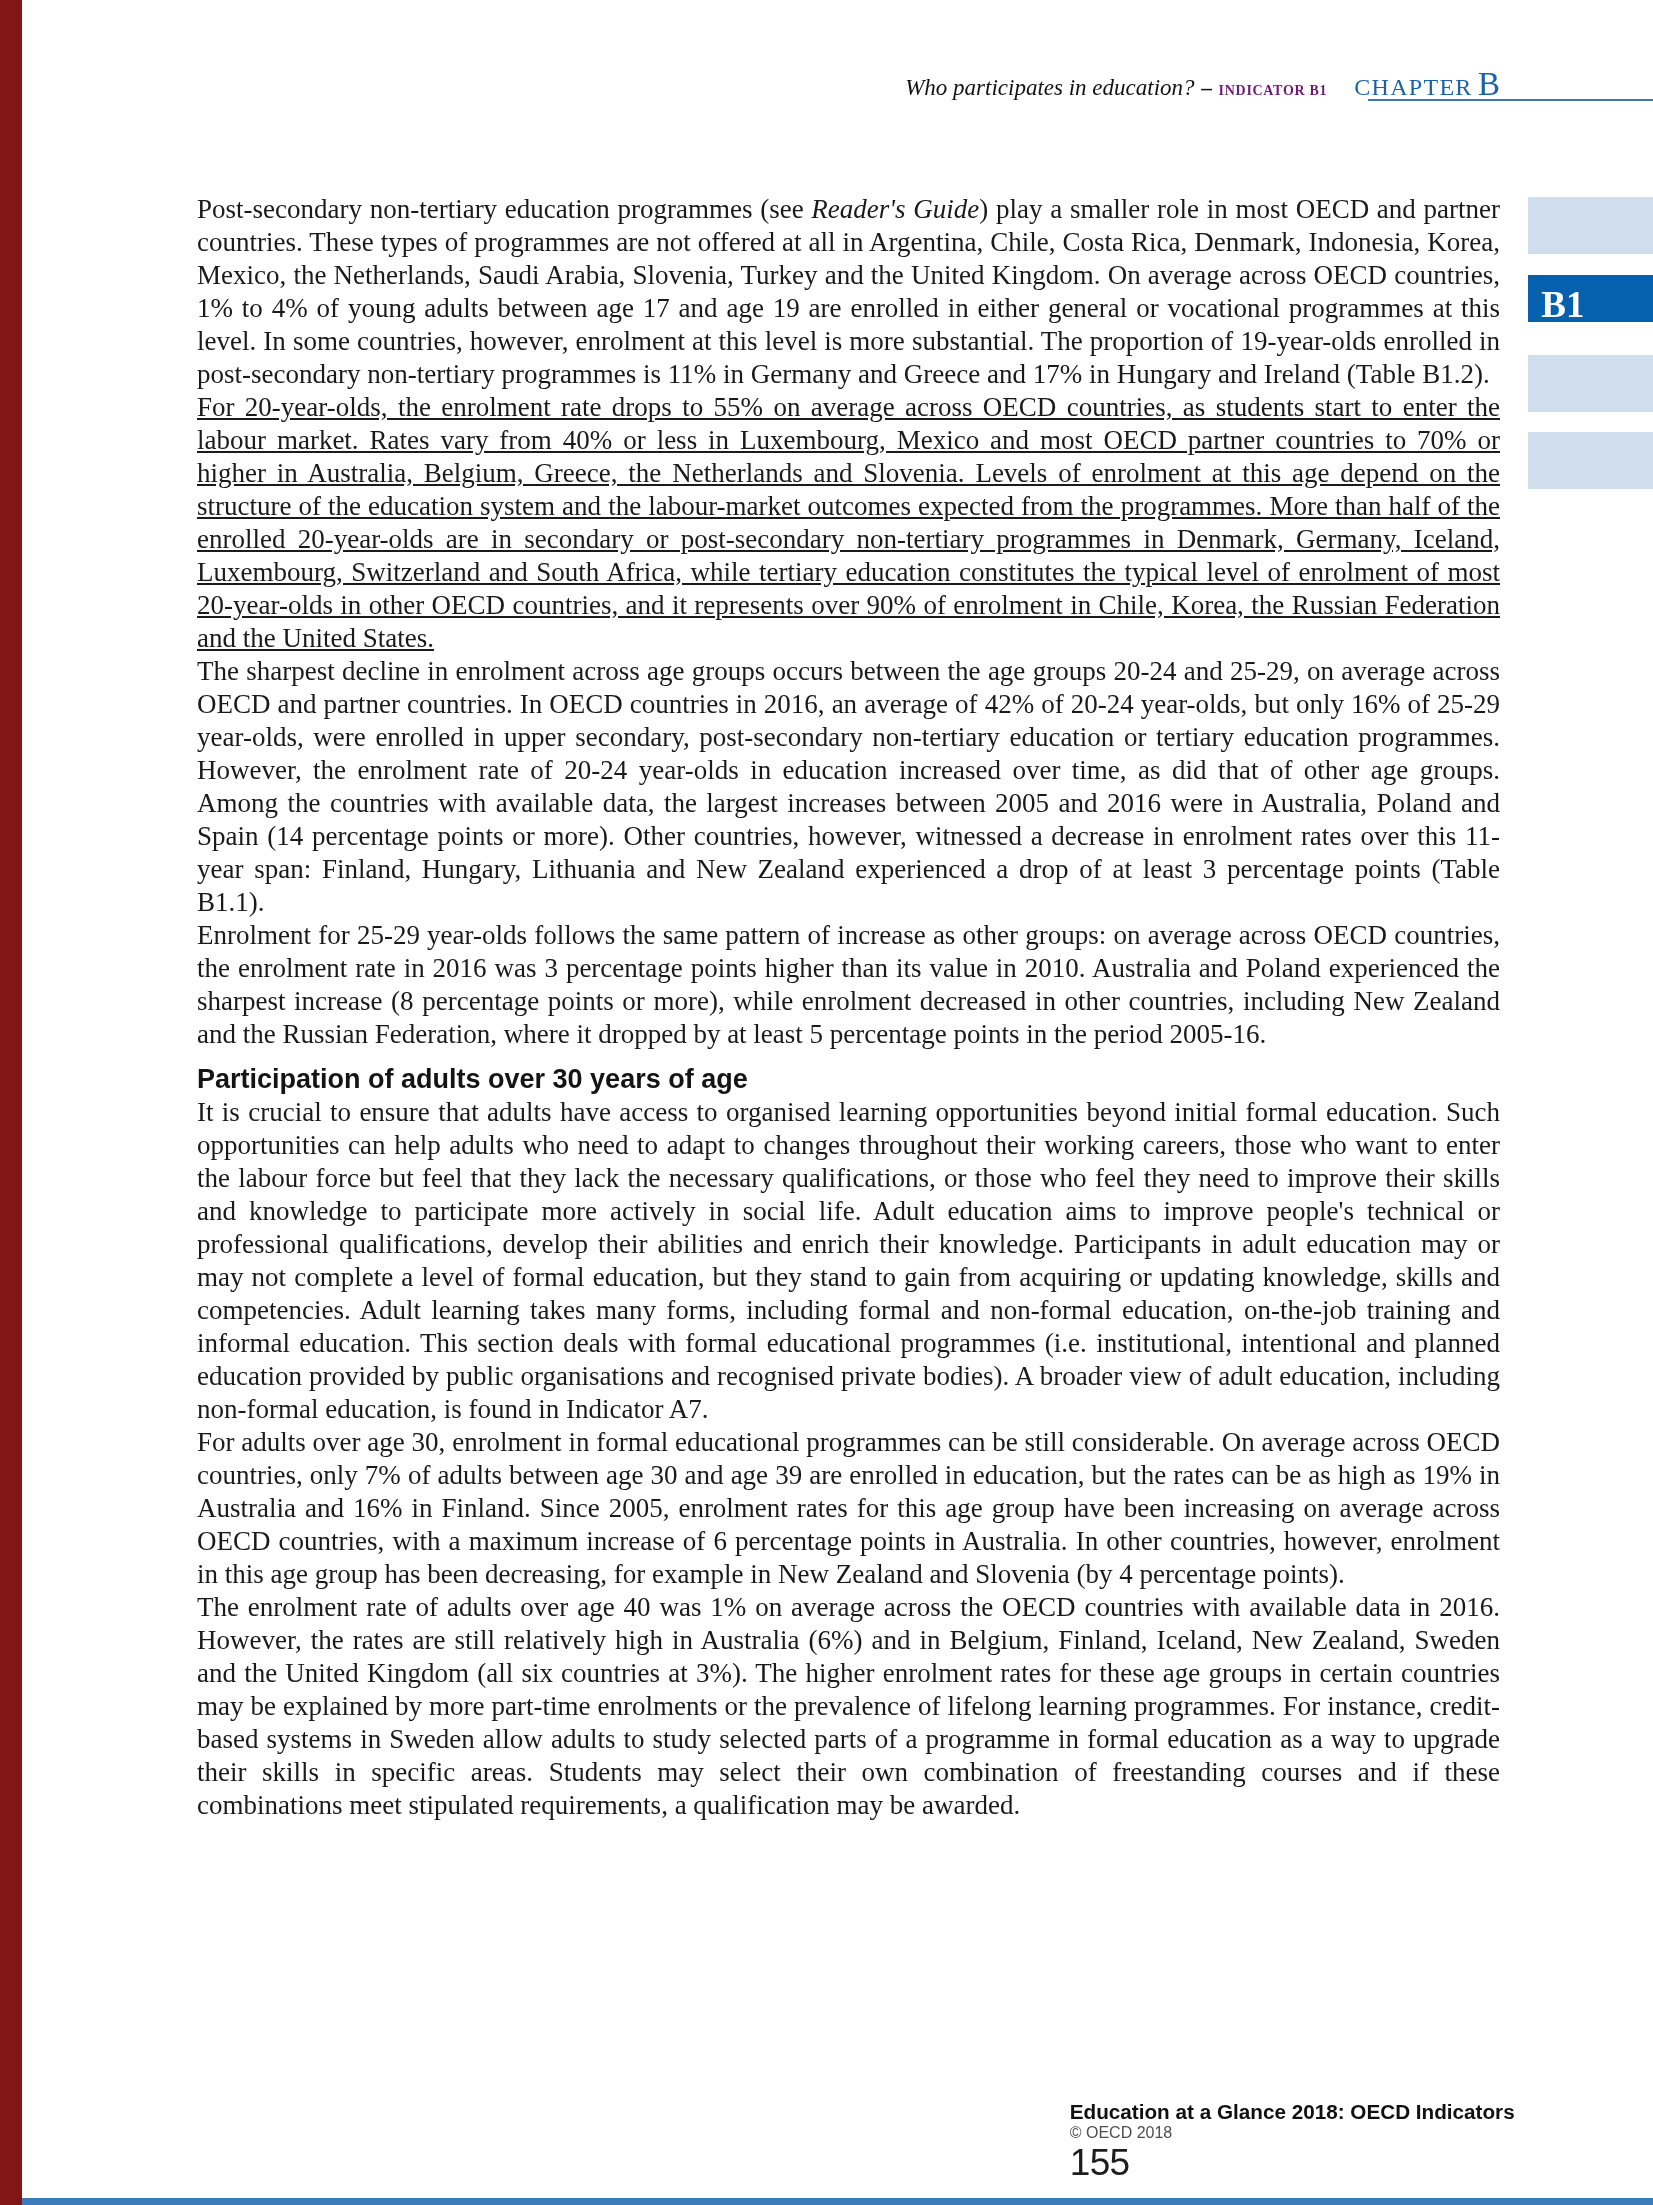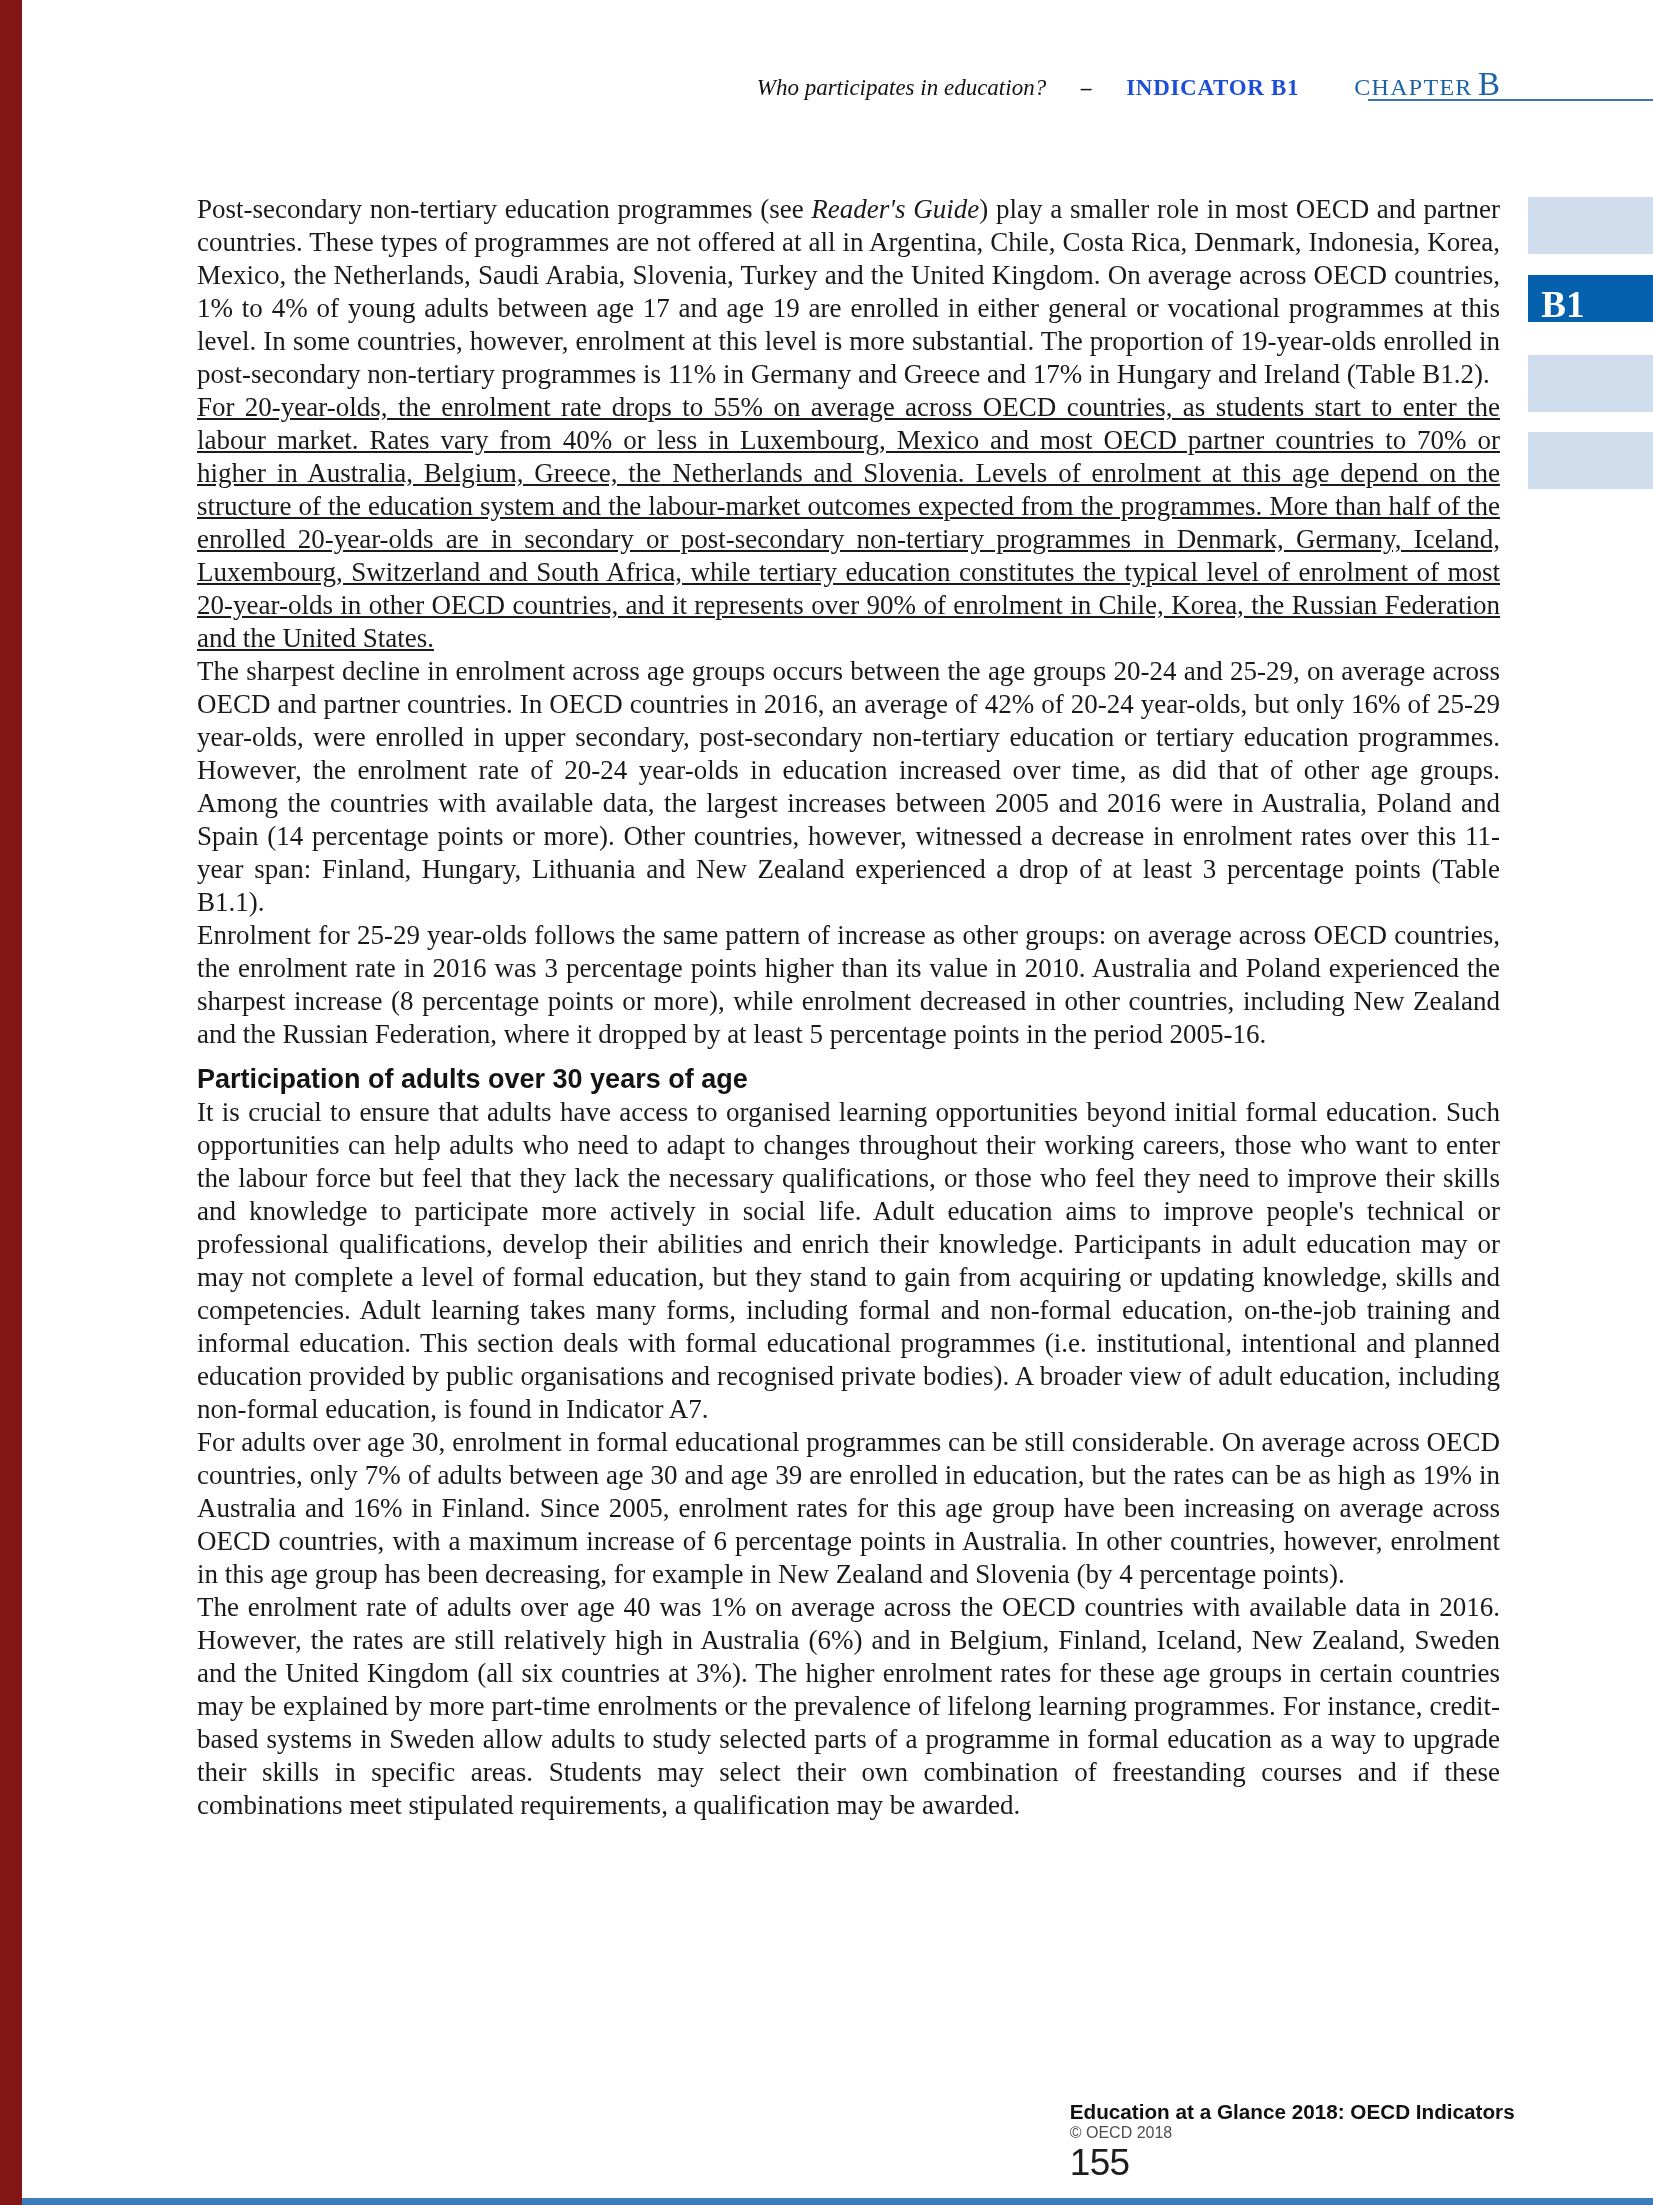--- a/index.html
+++ b/index.html
@@ -6,24 +6,24 @@
   body { width: 1654px; height: 2205px; background: #ffffff; position: relative;
          font-family: "Liberation Serif", serif; }
 
   .page { position: absolute; inset: 0; width: 1654px; height: 2205px; background: #ffffff; overflow: hidden; }
 
   
   .edge-left   { position: absolute; left: 0; top: 0; width: 22px; height: 2205px; background: #821617; z-index: 5; }
   .edge-bottom { position: absolute; left: 22px; right: 0; bottom: 0; height: 7.3px; background: #3d7cba; z-index: 4; }
 
   
-  .running-head { position: absolute; top: 68px; right: 154px; display: flex; align-items: baseline; white-space: nowrap; gap: 28px; }
+  .running-head { position: absolute; top: 68px; right: 154px; display: flex; align-items: baseline; white-space: nowrap; }
   .rh-italic { font-style: italic; font-size: 23px; line-height: 1; color: #121212; }
   .rh-sep    { font-weight: 700; font-size: 21.3px; line-height: 1; color: #121212; margin: 0 6.7px; }
-  .rh-ind    { font-weight: 700; font-size: 23px; line-height: 1; letter-spacing: 0.7px; color: #1d4ed8; }
+  .rh-ind    { font-weight: 700; font-size: 14px; line-height: 1; letter-spacing: 0.7px; color: #701a75; }
   .rh-chapter { margin-left: 27px; color: #1b63a8; font-weight: 400; font-size: 24px; line-height: 1; letter-spacing: 1.3px; }
   .rh-chapter-letter { font-size: 33px; letter-spacing: 0; margin-left: 5.3px; }
   .head-rule { position: absolute; top: 99px; left: 1368px; right: 0; height: 2px; background: #3c79b3; }
 
   
   .tab { position: absolute; left: 1528px; width: 126px; }
   .tab.light { background: #cfdded; }
   .t1 { top: 197px; height: 57px; }
   .t2 { top: 275px; height: 47px; background: #0561ae; color: #ffffff;
         font-family: "Liberation Serif", serif; font-weight: 700; font-size: 37px; line-height: 59px;

